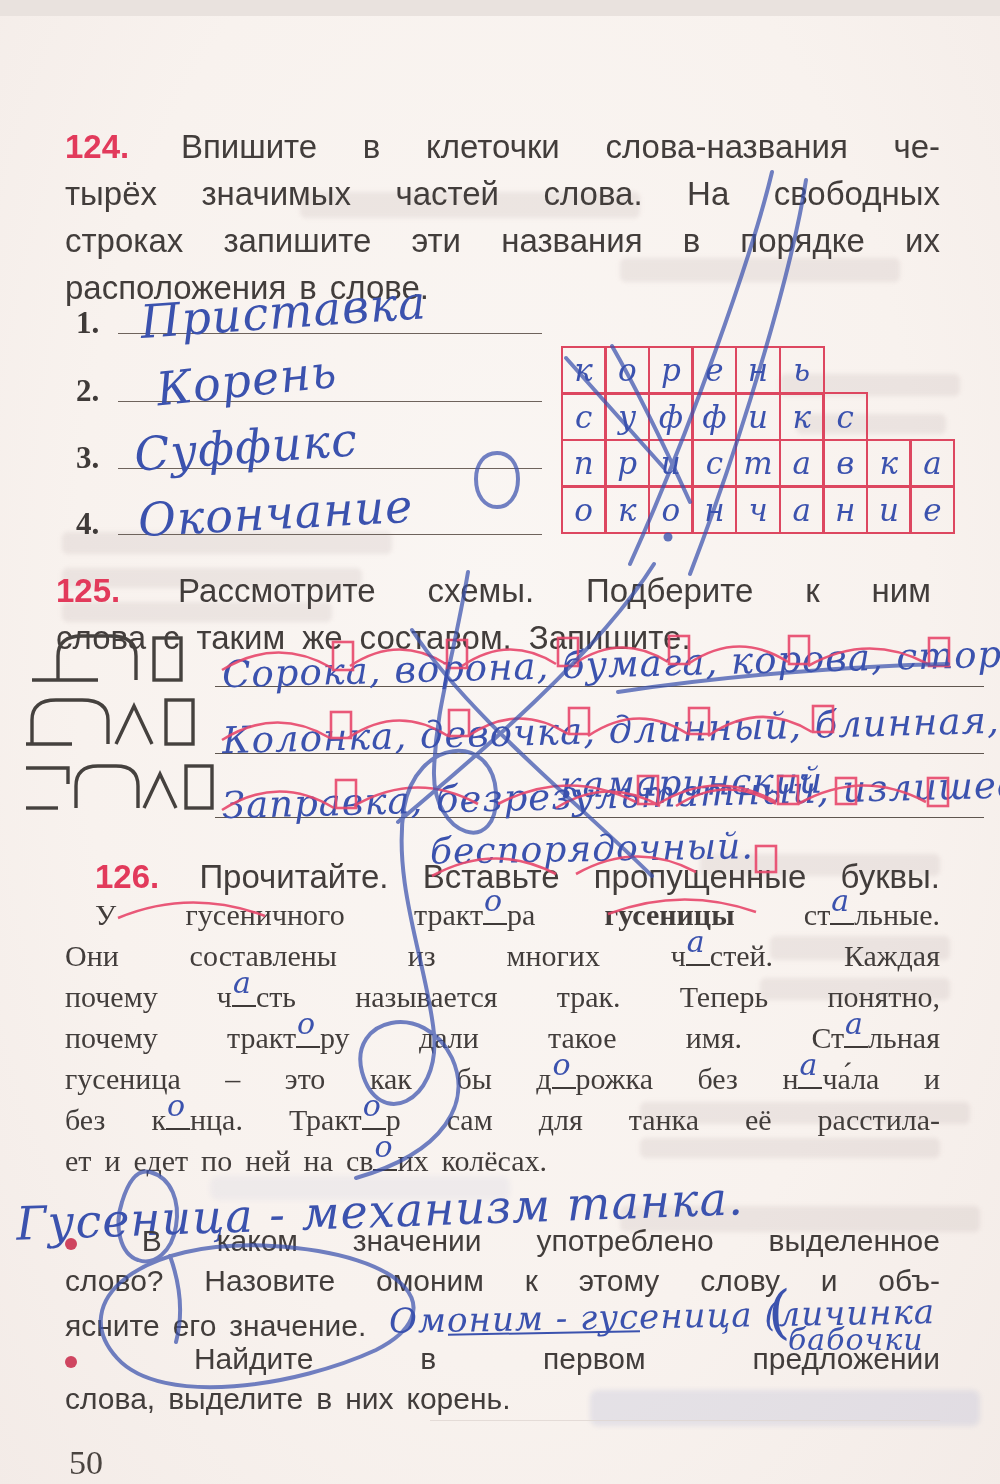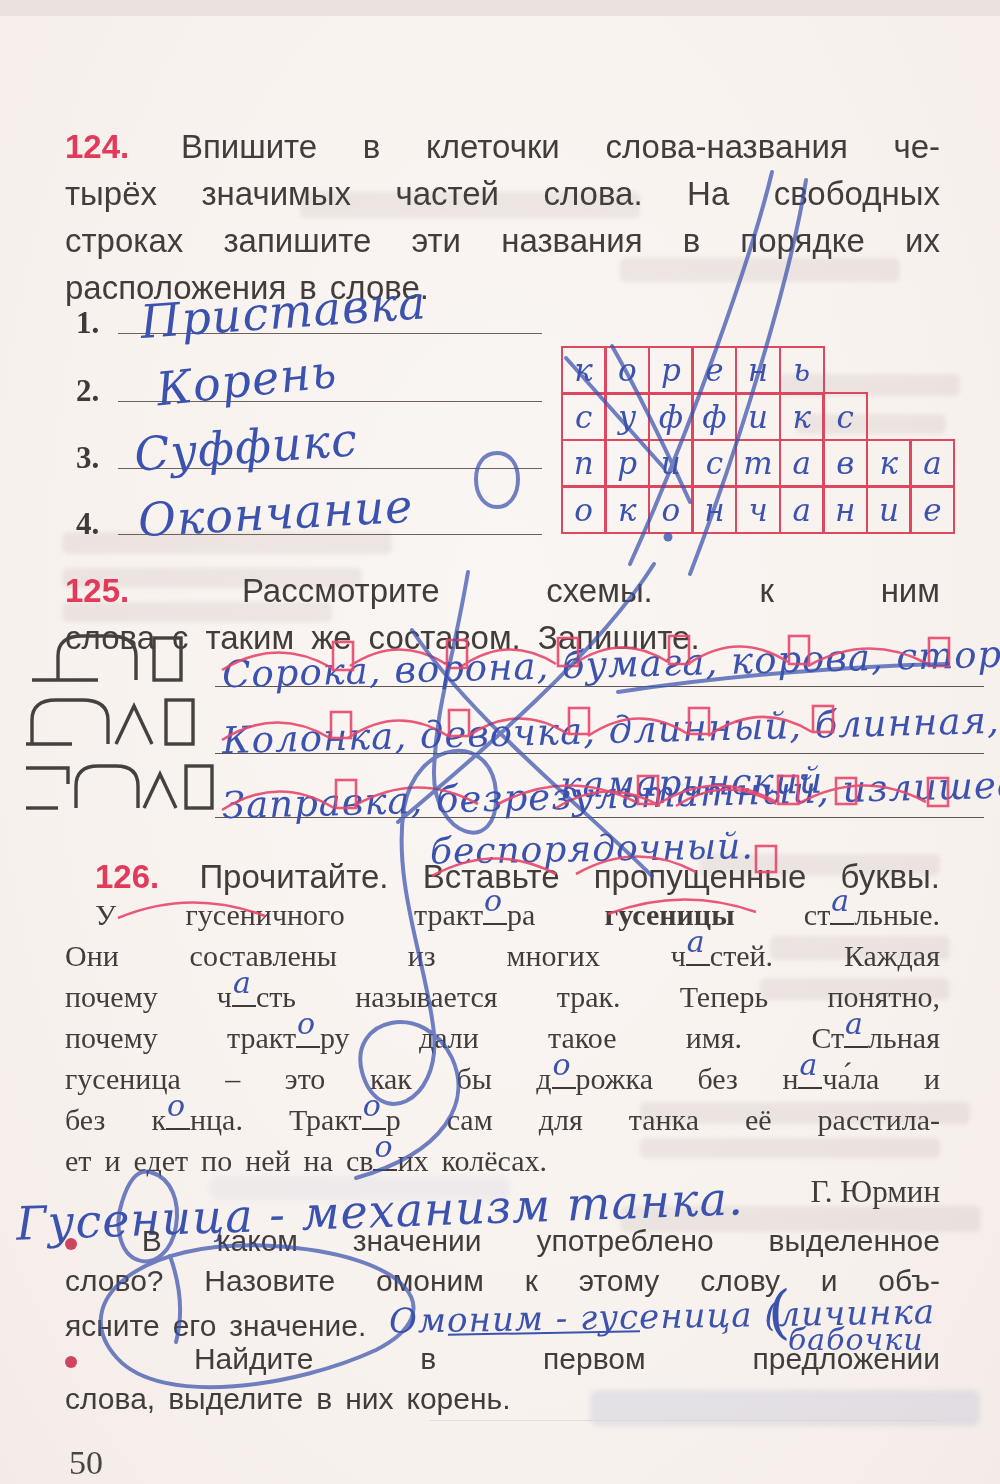--- a/index.html
+++ b/index.html
@@ -212,25 +212,26 @@
         </div>
         <div class="gcell">
           <span class="gl">и</span>
         </div>
         <div class="gcell">
           <span class="gl">е</span>
         </div>
       </div>
     </div>
 
-  <div class="abs sans" style="left:65px;top:556px;width:875px" id="ex125-head">
+  <div class="abs sans" style="left:56px;top:556px;width:875px" id="ex125-head">
       <div class="jl">
         <span class="exnum">125.</span>
         <span class="w">Рассмотрите</span>
         <span class="w">схемы.</span>
+        <span class="w">Подберите</span>
         <span class="w">к</span>
         <span class="w">ним</span>
       </div>
       <div class="jl nj" style="gap: 17px;">
         <span class="w">слова</span>
         <span class="w">с</span>
         <span class="w">таким</span>
         <span class="w">же</span>
         <span class="w">составом.</span>
         <span class="w">Запишите.</span>
@@ -346,21 +347,20 @@
         <span class="w">и</span>
         <span class="w">едет</span>
         <span class="w">по</span>
         <span class="w">ней</span>
         <span class="w">на</span>
         <span class="w">св<span class="blank"><span class="ins hw">о</span></span>их</span>
         <span class="w">колёсах.</span>
       </div>
     </div>
 
-  <div class="abs author" style="left:65px;top:1158px;width:875px">Г. Юрмин</div>
 
   <div class="abs hw" style="left:16px;top:1168px;font-size:46px;transform:rotate(-2deg)">Гусеница - механизм танка.</div>
 
   <div class="abs sans q" style="left:65px;top:1208px;width:875px" id="q1">
       <div class="jl">
         <span class="bdot"></span>
         <span class="w">В</span>
         <span class="w">каком</span>
         <span class="w">значении</span>
         <span class="w">употреблено</span>

